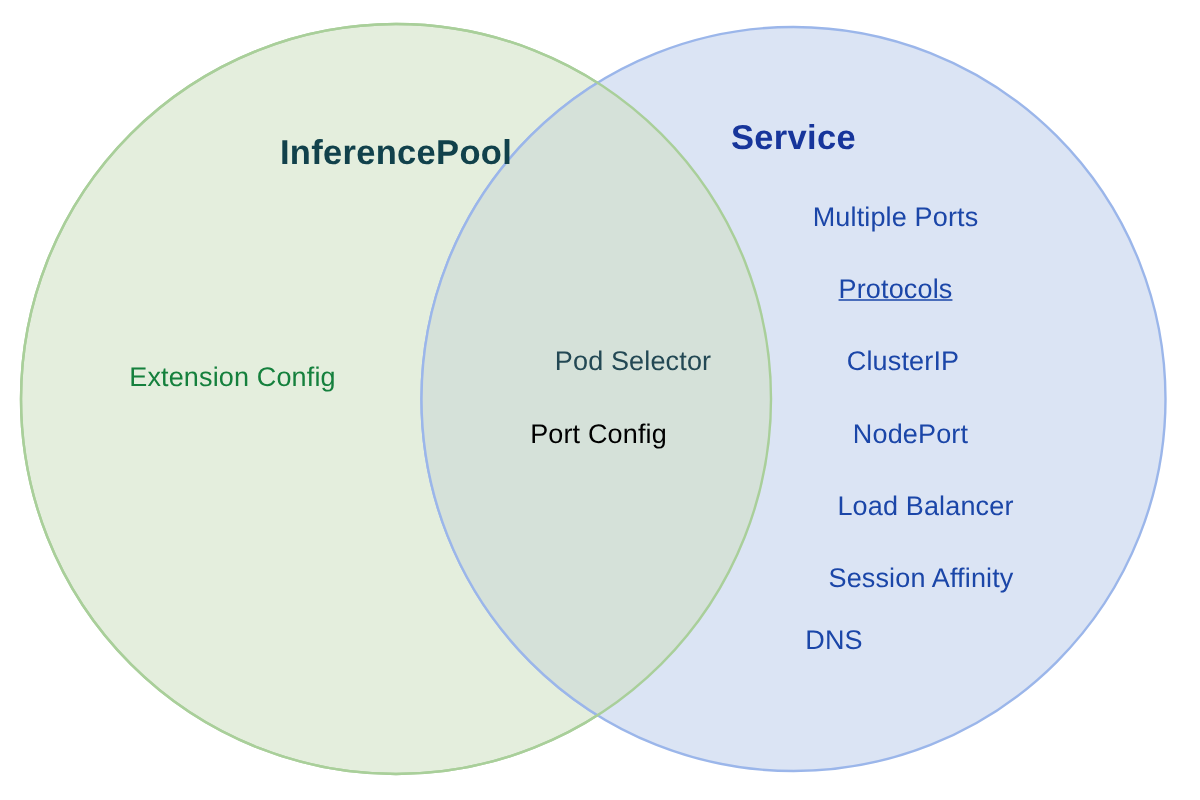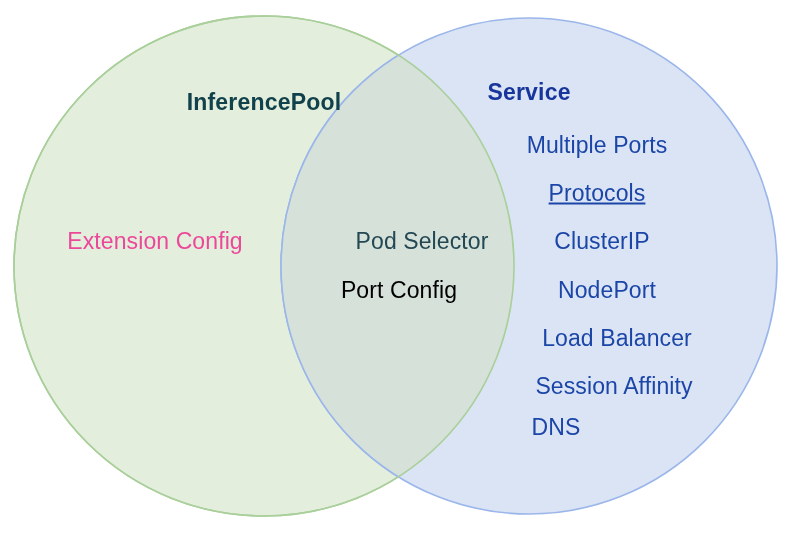--- a/index.html
+++ b/index.html
@@ -38,30 +38,30 @@
     position: absolute;
     font-size: 23px;
     font-weight: bold;
     letter-spacing: 0.2px;
     white-space: nowrap;
     transform: translate(-50%, -50%);
     pointer-events: auto;
   }
   .venn-item {
     position: absolute;
-    font-size: 23px;
+    font-size: 18px;
     font-weight: normal;
     letter-spacing: 0.1px;
     white-space: nowrap;
     transform: translate(-50%, -50%);
     pointer-events: auto;
   }
   .title-left  { color: #11414b; }
   .title-right { color: #17359b; margin-top: 20px; }
-  .item-left   { color: #ec4899; }
+  .item-left   { color: #15803d; margin-top: 11px; }
   .item-center { color: #234854; }
   .item-right  { color: #1b46a8; }
 </style>
 </head>
 <body>
 
 <div id="venn-stage">
 
   <svg id="venn-svg" viewBox="0 0 800 533">
     <defs>

